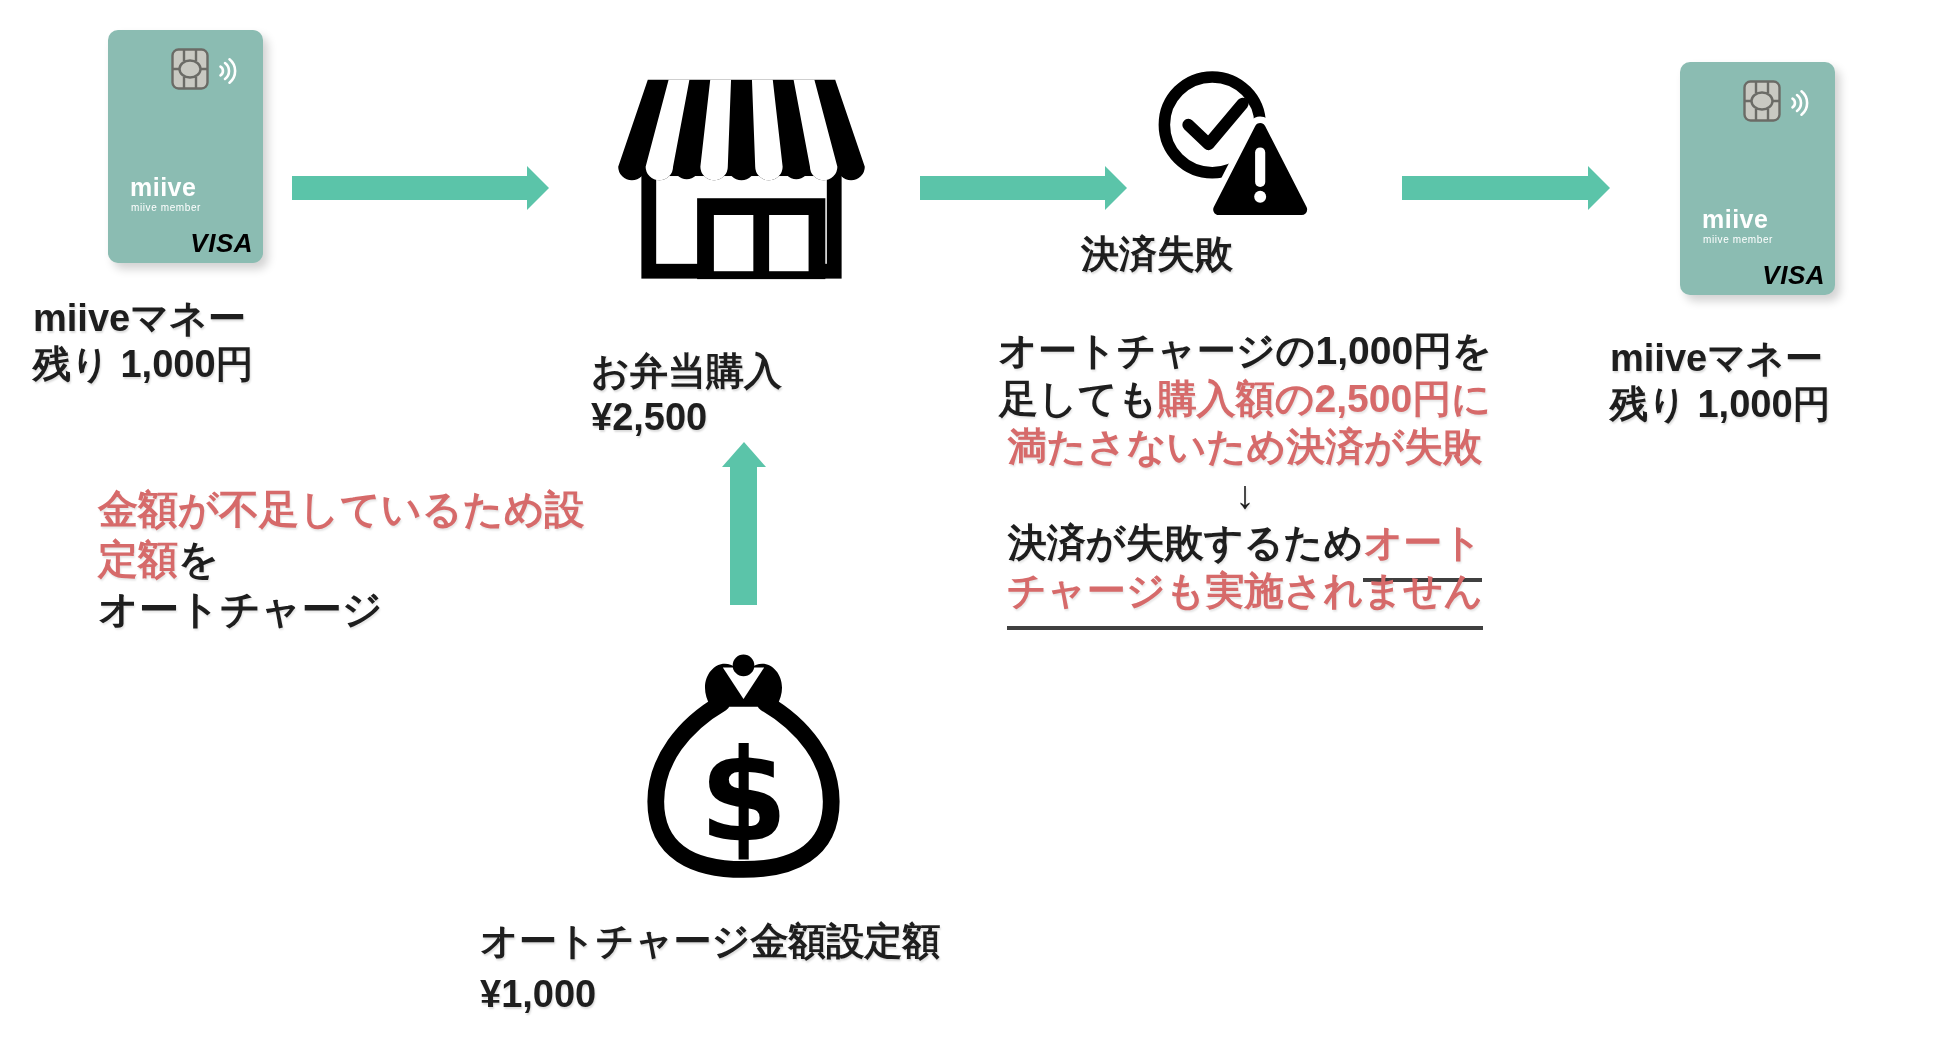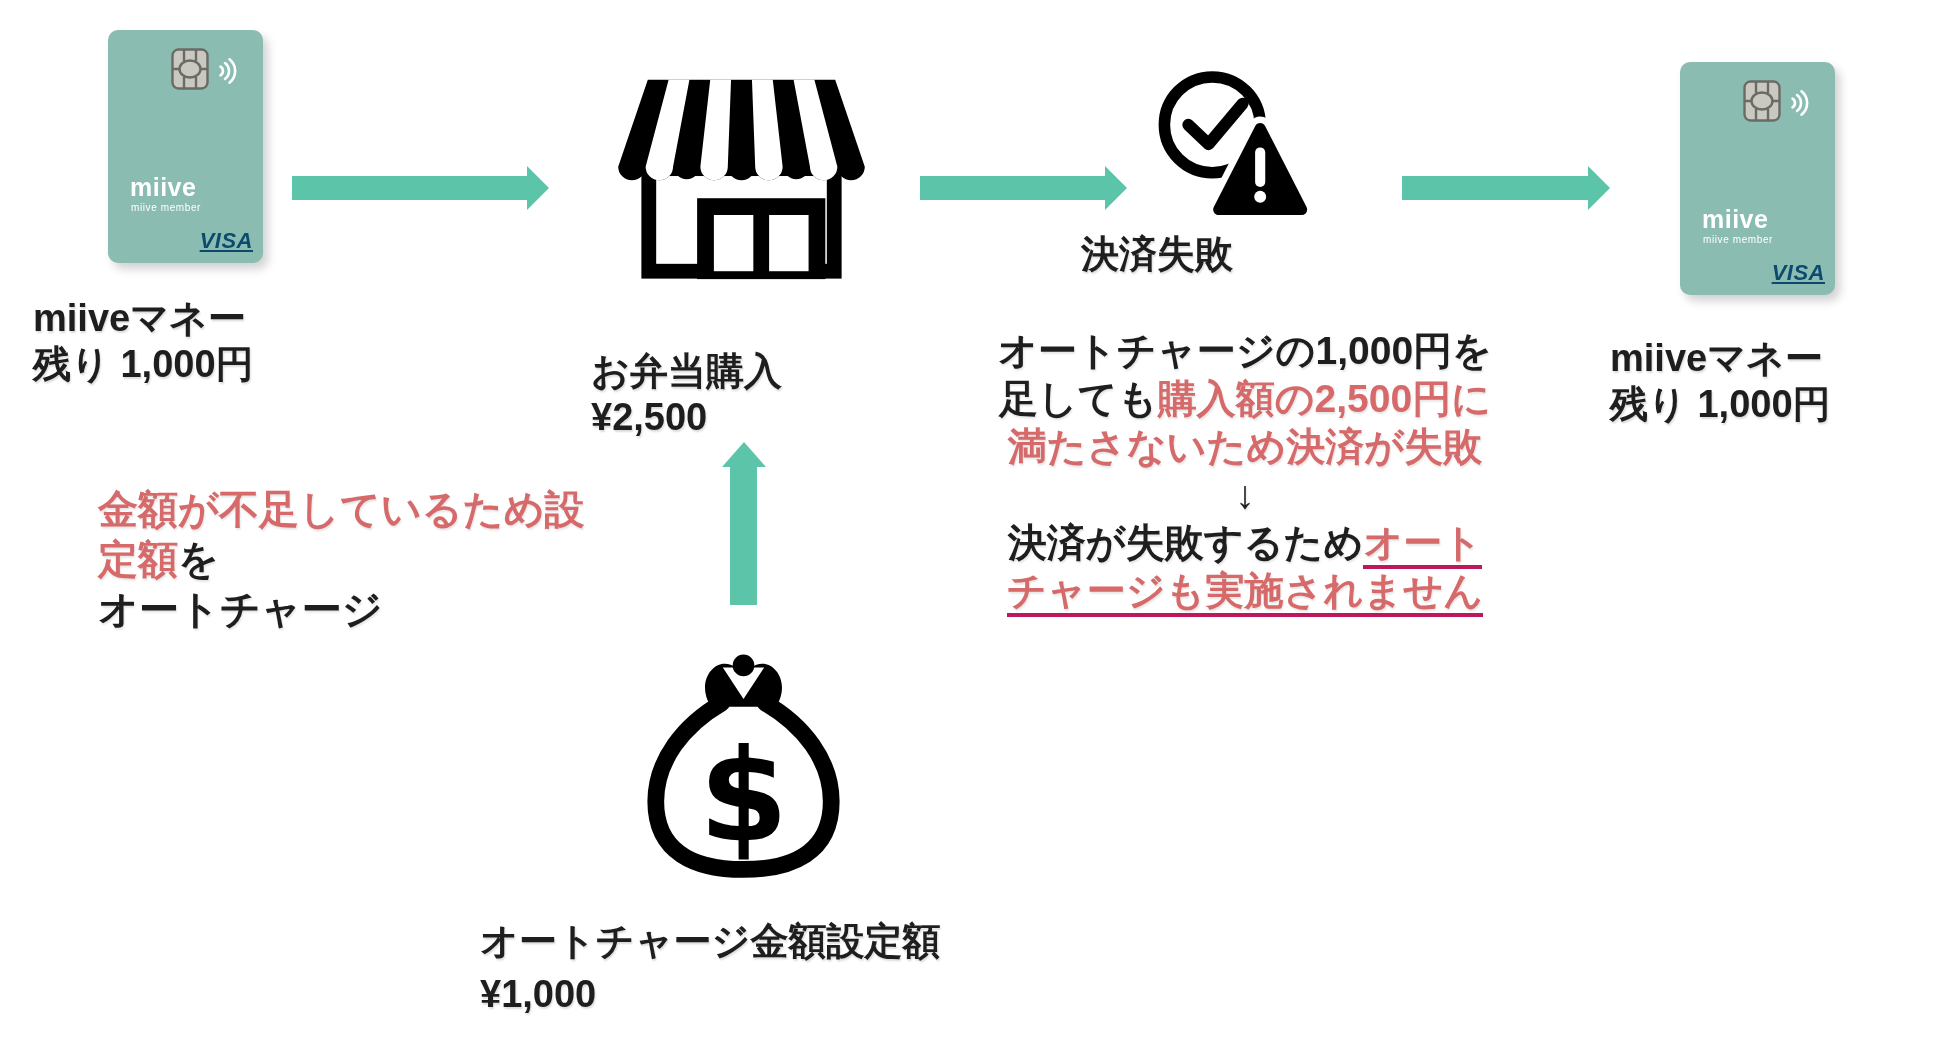--- a/index.html
+++ b/index.html
@@ -31,39 +31,39 @@
   .miive-card .logo {
     position:absolute; left:22px; top:143px;
     color:#ffffff; font-size:25px; letter-spacing:0.5px;
   }
   .miive-card .member {
     position:absolute; left:23px; top:172px;
     color:#ffffff; font-size:10px; font-weight:normal; letter-spacing:0.6px;
   }
   .miive-card .visa {
     position:absolute; right:10px; top:198px;
-    color:#0c4a6e; font-size:22px; font-style:italic; letter-spacing:0.5px;text-decoration:underline;
+    color:#000000; font-size:26px; font-style:italic; letter-spacing:0.5px;
   }
 
   
   .caption {
     position:absolute; text-align:left;
     font-size:38px; line-height:46px;
     text-shadow:1px 2px 2px rgba(0,0,0,0.14);
   }
   .note-para {
     position:absolute; text-align:center;
     font-size:39px; line-height:48px;
     text-shadow:1px 2px 2px rgba(0,0,0,0.10);
   }
   .red  { color:#d66a6a; }
   .red-u {
     color:#d66a6a;
-    border-bottom:4px solid #be185d;
-    padding-bottom:1px;
+    border-bottom:4px solid #404040;
+    padding-bottom:14px;
   }
   .note-left {
     position:absolute; text-align:left;
     font-size:40px; line-height:50px;
     text-shadow:1px 2px 2px rgba(0,0,0,0.10);
     font-family:Liberation Mono, monospace;
   }
 
   
   .h-arrow { position:absolute; height:44px; }

